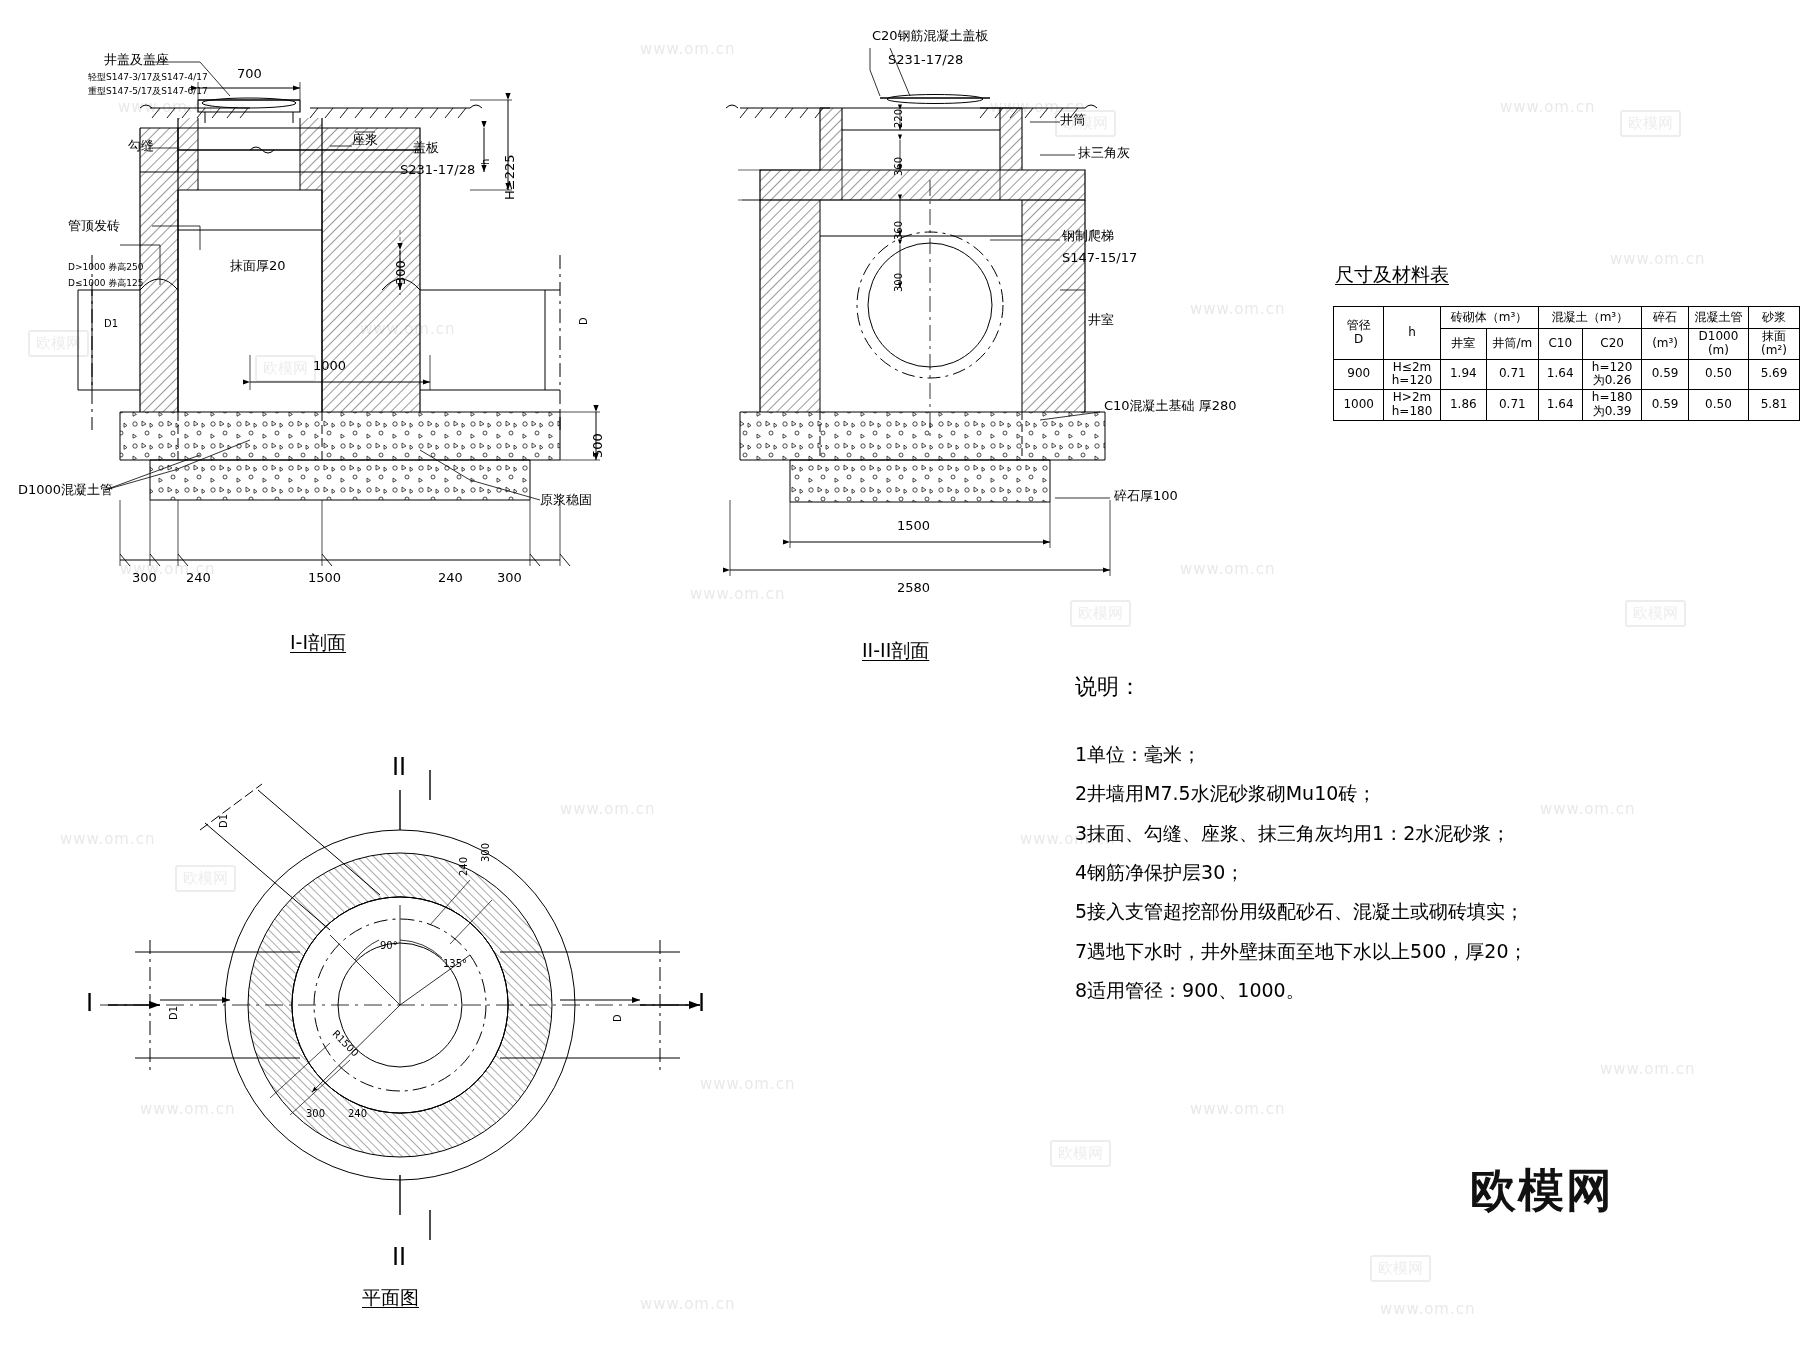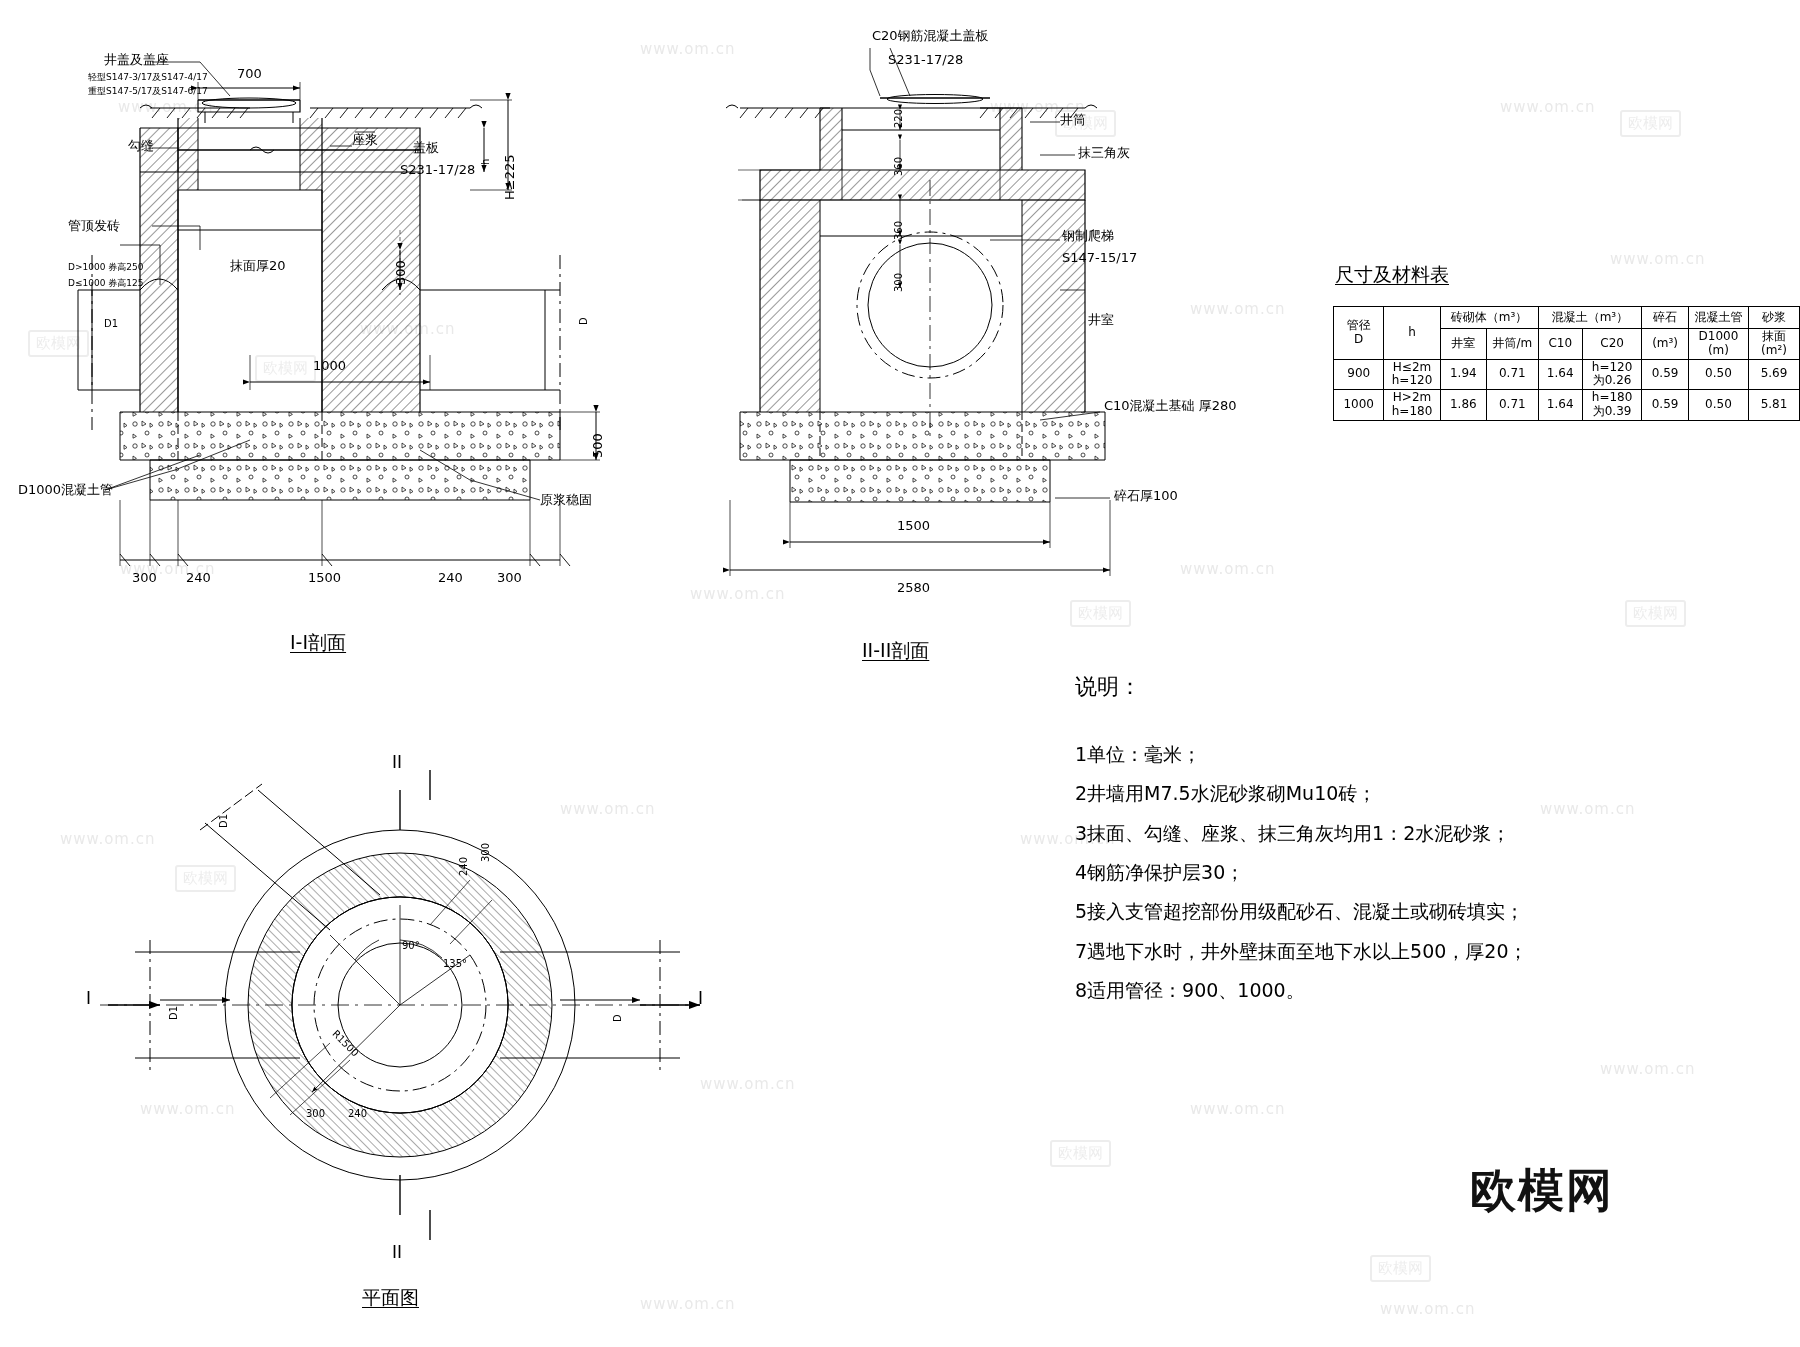--- a/index.html
+++ b/index.html
@@ -13,21 +13,21 @@
     user-select:none;pointer-events:none;white-space:nowrap;
   }
   .wm-box{
     position:absolute;color:#ededed;border:2px solid #ededed;border-radius:3px;
     font-size:15px;padding:2px 6px;user-select:none;pointer-events:none;white-space:nowrap;
   }
   svg{position:absolute;left:0;top:0;}
   .lbl{position:absolute;font-size:13px;white-space:nowrap;line-height:1.25;}
   .lbl.sm{font-size:10px;}
   .lbl.xs{font-size:9px;}
-  .lbl.big{font-size:17px;}
+  .lbl.big{font-size:24px;}
   .ttl{position:absolute;font-size:19px;white-space:nowrap;}
   .ttl u{text-decoration:underline;text-underline-offset:3px;}
   .rot90{transform:rotate(-90deg);transform-origin:left top;}
   
   #mat-table{position:absolute;left:1333px;top:306px;border-collapse:collapse;}
   #mat-table td,#mat-table th{
     border:1px solid #000;font-size:12px;text-align:center;
     padding:1px 3px;font-weight:normal;line-height:1.15;
   }
   #mat-table .hd{height:22px;}
@@ -339,21 +339,21 @@
 <div class="lbl" style="left:897px;top:518px;">1500</div>
 <div class="lbl" style="left:897px;top:580px;">2580</div>
 <div class="ttl" style="left:862px;top:638px;"><u>II-II剖面</u></div>
 
 <div class="lbl big" style="left:392px;top:752px;">II</div>
 <div class="lbl big" style="left:392px;top:1242px;">II</div>
 <div class="lbl big" style="left:86px;top:988px;">I</div>
 <div class="lbl big" style="left:698px;top:988px;">I</div>
 <div class="lbl sm rot90" style="left:168px;top:1020px;">D1</div>
 <div class="lbl sm rot90" style="left:612px;top:1022px;">D</div>
-<div class="lbl sm" style="left:402px;top:940px;">90°</div>
+<div class="lbl sm" style="left:380px;top:940px;">90°</div>
 <div class="lbl sm" style="left:443px;top:958px;">135°</div>
 <div class="lbl sm" style="left:338px;top:1028px;transform:rotate(45deg);transform-origin:left top;">R1500</div>
 <div class="lbl sm" style="left:306px;top:1108px;">300</div>
 <div class="lbl sm" style="left:348px;top:1108px;">240</div>
 <div class="lbl sm rot90" style="left:480px;top:862px;">300</div>
 <div class="lbl sm rot90" style="left:458px;top:876px;">240</div>
 <div class="lbl sm rot90" style="left:218px;top:828px;">D1</div>
 <div class="ttl" style="left:362px;top:1285px;"><u>平面图</u></div>
 
 <div class="ttl" style="left:1335px;top:262px;"><u>尺寸及材料表</u></div>

